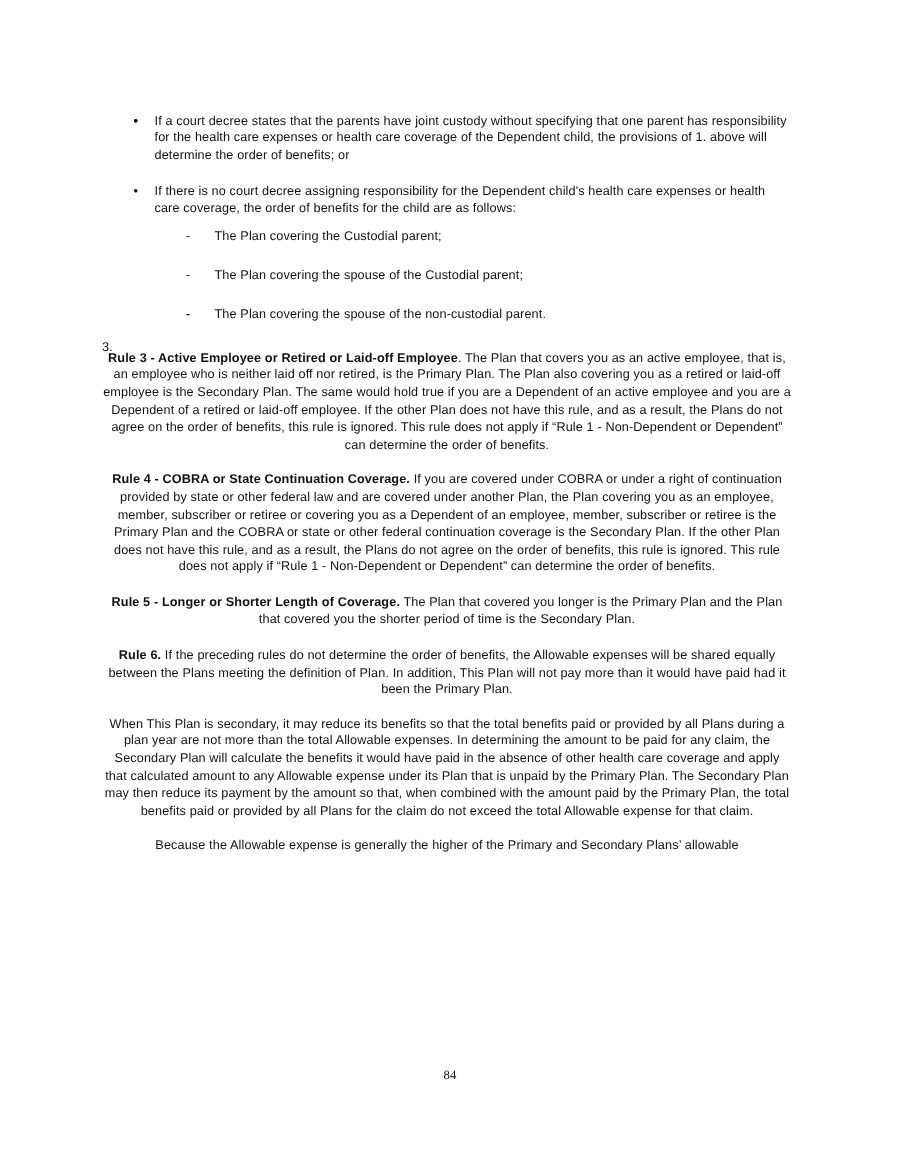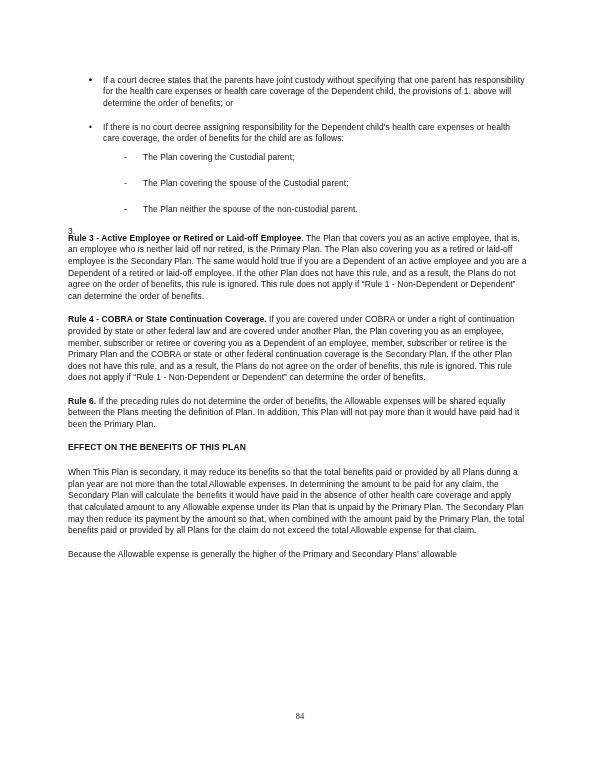--- a/index.html
+++ b/index.html
@@ -27,21 +27,21 @@
     position: absolute;
     left: 68px;
     top: 62px;
     width: 460px;
   }
 
   
   .para {
     font-size: 8.45px;
     line-height: 11.6px;
-    text-align: left;
+    text-align: center;
     margin: 0 0 11px 0;
     letter-spacing: 0.01em;
   }
 
   .lead {
     font-weight: bold;
   }
 
   
   .bullets {
@@ -153,42 +153,44 @@
       </li>
       <li class="dash-item">
         <span class="marker">-</span>
         <span>The Plan covering the spouse of the Custodial parent;</span>
       </li>
       <li class="dash-item">
         <span class="marker">-</span>
       </li>
       <li class="dash-item" style="margin-bottom:10px;">
         <span class="marker">-</span>
-        <span>The Plan neither the spouse of the non-custodial parent.</span>
+        <span>The Plan covering the spouse of the non-custodial parent.</span>
       </li>
     </ul>
 
     <div class="numbered" style="margin-bottom:17px;">
       <span class="marker">3.</span>
     </div>
 
     <p class="para" style="margin-bottom:12px;">
       <span class="lead">Rule 3 - Active Employee or Retired or Laid-off Employee</span><span>. The Plan that covers you as an active employee, that is, an employee who is neither laid off nor retired, is the Primary Plan. The Plan also covering you as a retired or laid-off employee is the Secondary Plan. The same would hold true if you are a Dependent of an active employee and you are a Dependent of a retired or laid-off employee. If the other Plan does not have this rule, and as a result, the Plans do not agree on the order of benefits, this rule is ignored. This rule does not apply if  “Rule 1 - Non-Dependent or Dependent” can determine the order of benefits.</span>
     </p>
 
     <p class="para" style="margin-bottom:12px;">
       <span class="lead">Rule 4 - COBRA or State Continuation Coverage.</span><span> If you are covered under COBRA or under a right of continuation provided by state or other federal law and are covered under another Plan, the Plan covering you as an employee, member, subscriber or retiree or covering you as a Dependent of an employee, member, subscriber or retiree is the Primary Plan and the COBRA or state or other federal continuation coverage is the Secondary Plan. If the other Plan does not have this rule, and as a result, the Plans do not agree on the order of benefits, this rule is ignored. This rule does not apply if “Rule 1 - Non-Dependent or Dependent” can determine the order of benefits.</span>
     </p>
 
+    <p class="para" style="margin-bottom:12px;">
+      <span class="lead">Rule 5 - Longer or Shorter Length of Coverage.</span><span> The Plan that covered you longer is the Primary Plan and the Plan that covered you the shorter period of time is the Secondary Plan.</span>
+    </p>
 
     <p class="para" style="">
       <span class="lead">Rule 6.</span><span> If the preceding rules do not determine the order of benefits, the Allowable expenses will be shared equally between the Plans meeting the definition of Plan. In addition, This Plan will not pay more than it would have paid had it been the Primary Plan.</span>
     </p>
 
-    <h2 class="section-heading" style="margin-bottom:14px;">EFFECT ON THE BENEFITS OF THIS PLAN</h2>
 
     <p class="para" style="margin-bottom:12px;">When This Plan is secondary, it may reduce its benefits so that the total benefits paid or provided by all Plans during a plan year are not more than the total Allowable expenses. In determining the amount to be paid for any claim, the Secondary Plan will calculate the benefits it would have paid in the absence of other health care coverage and apply that calculated amount to any Allowable expense under its Plan that is unpaid by the Primary Plan. The Secondary Plan may then reduce its payment by the amount so that, when combined with the amount paid by the Primary Plan, the total benefits paid or provided by all Plans for the claim do not exceed the total Allowable expense for that claim.</p>
 
     <p class="para" style="margin-bottom:16px;">Because the Allowable expense is generally the higher of the Primary and Secondary Plans’ allowable</p>
 
   </div>
 
   <div class="page-number">84</div>
 </div>
 

